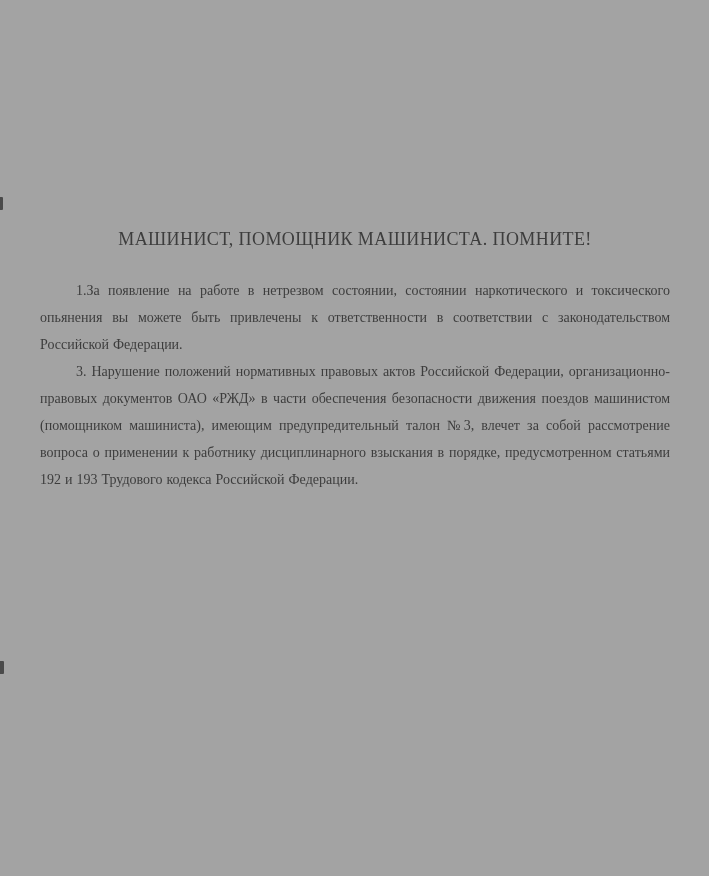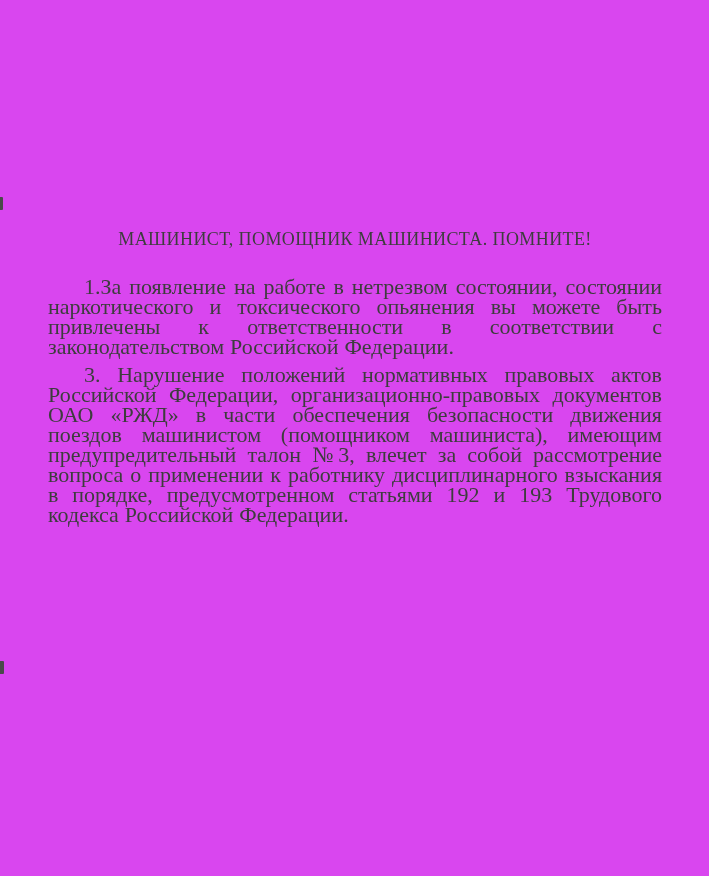--- a/index.html
+++ b/index.html
@@ -4,21 +4,21 @@
 <style>
   html, body {
     margin: 0;
     padding: 0;
     background: #ffffff;
   }
   .page {
     position: relative;
     width: 709px;
     height: 876px;
-    background: #d946ef;
+    background: #a3a3a3;
     overflow: hidden;
     font-family: "Liberation Serif", "DejaVu Serif", serif;
     color: #3d3d3d;
   }
   .scan-mark {
     position: absolute;
     left: 0;
     background: #4a4a4a;
     border-radius: 0 1px 1px 0;
   }
@@ -32,23 +32,23 @@
   }
   .doc-title {
     text-align: center;
     font-size: 18px;
     line-height: 24px;
     letter-spacing: 0.4px;
     margin: 0 0 26px 0;
     white-space: nowrap;
   }
   p.doc-par {
-    margin: 8px;
-    font-size: 22px;
-    line-height: 20px;
+    margin: 0;
+    font-size: 14px;
+    line-height: 27px;
     text-align: justify;
     text-align-last: left;
     text-indent: 36px;
     word-spacing: 0.5px;
   }
 </style>
 </head>
 <body>
 
 <div class="page">

